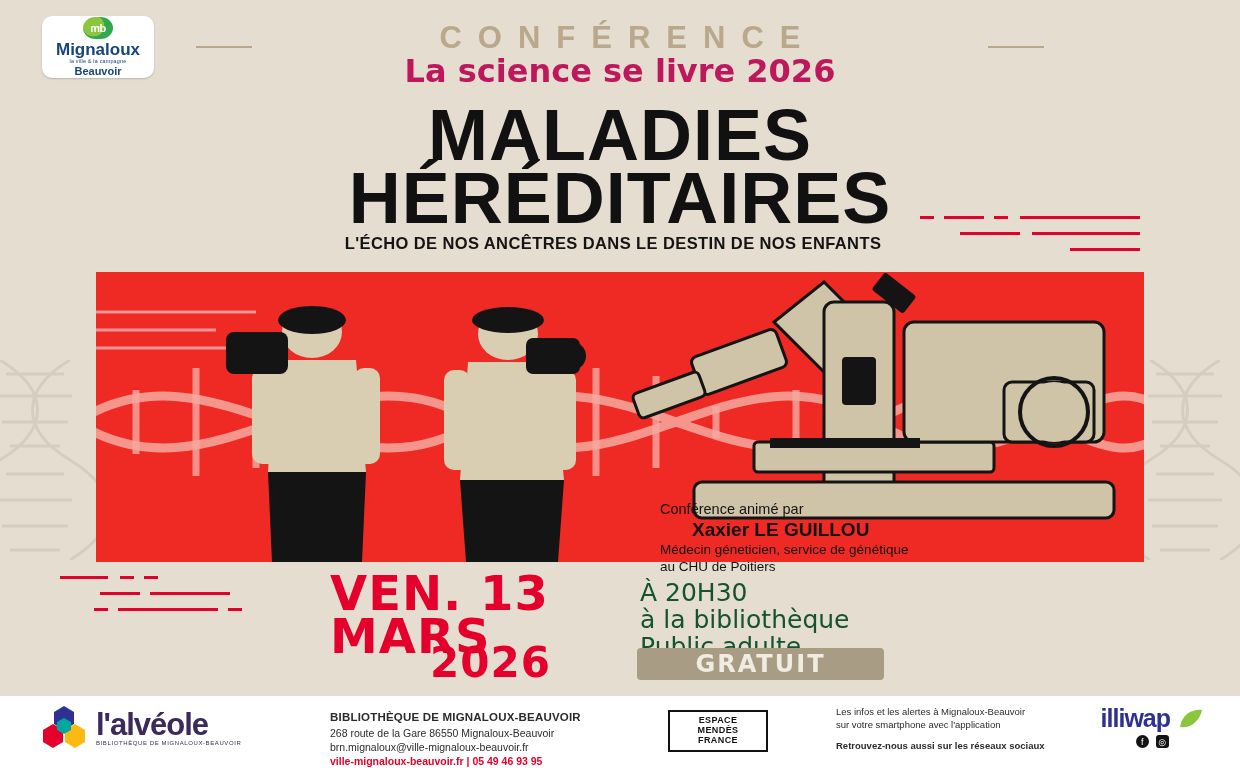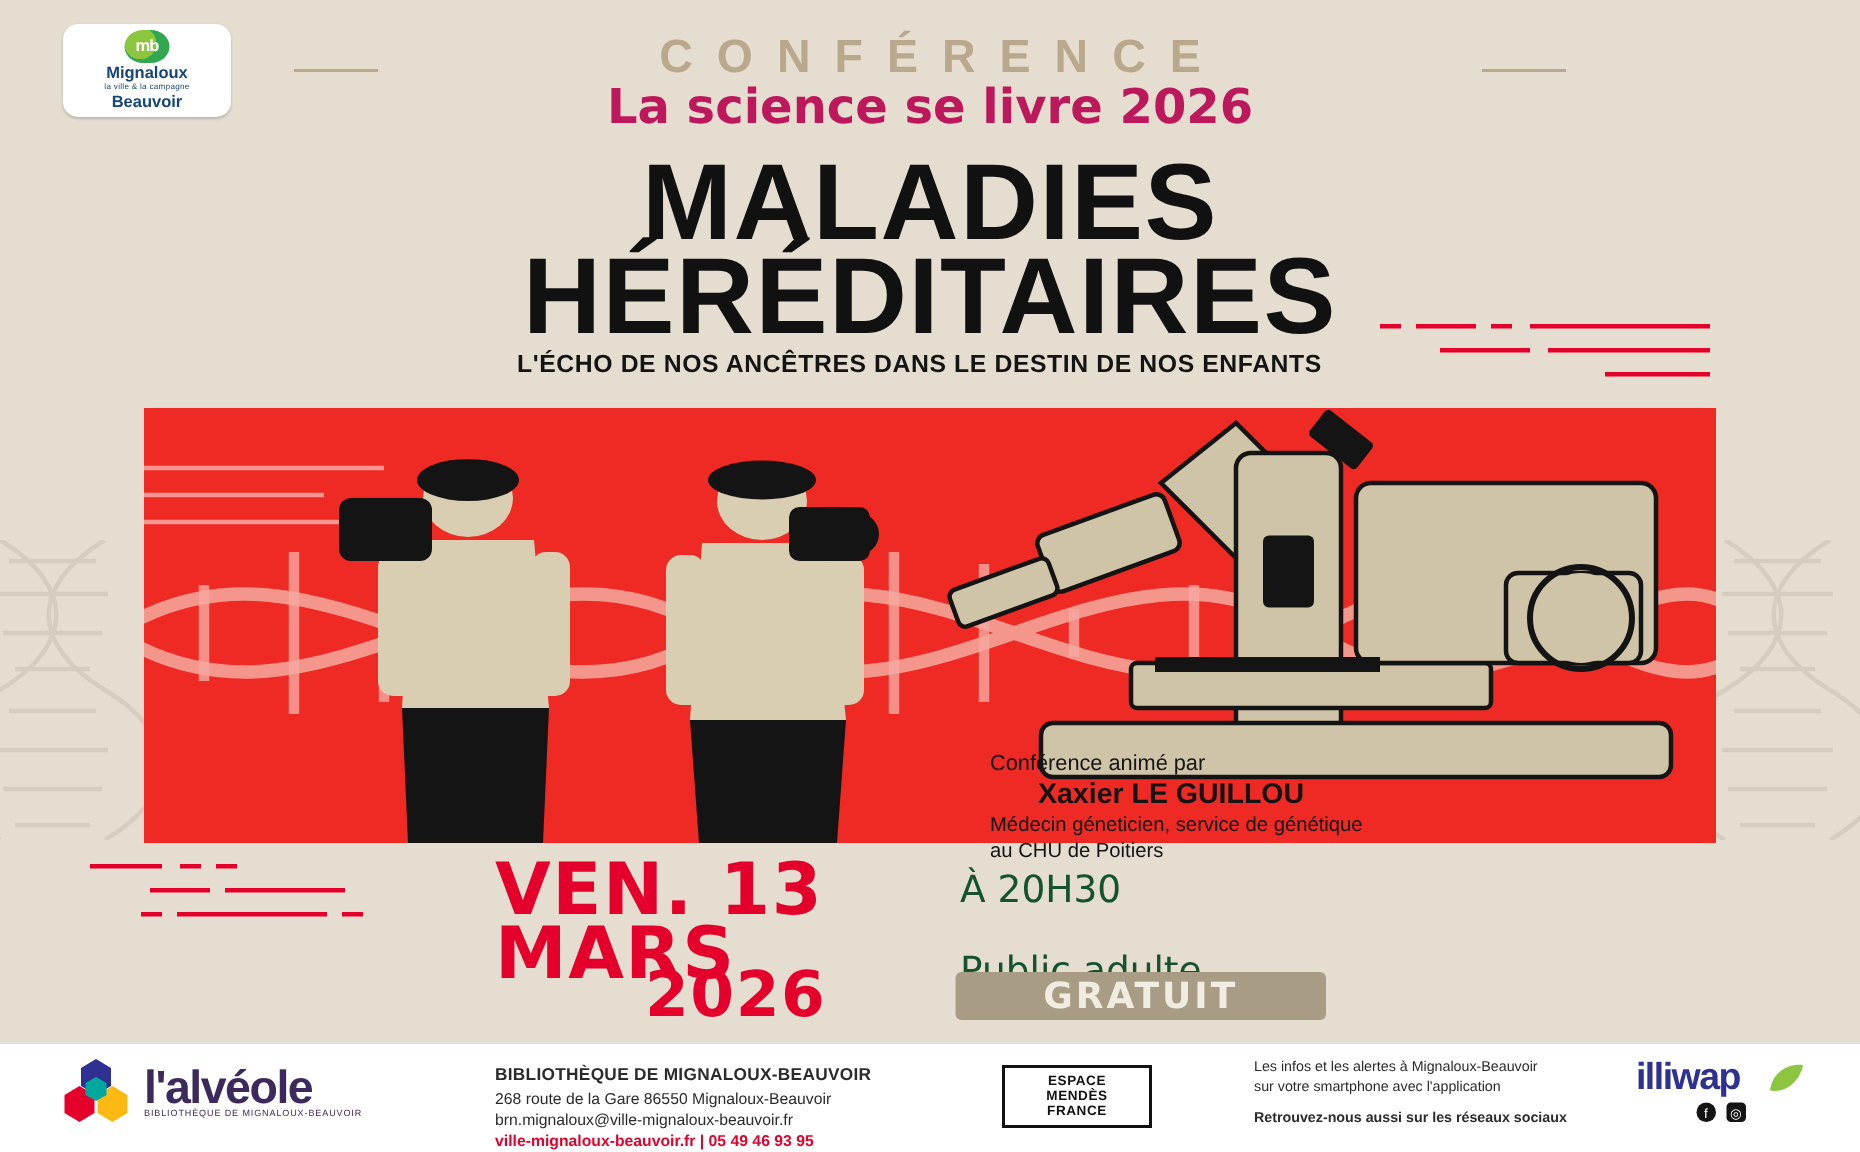--- a/index.html
+++ b/index.html
@@ -20,21 +20,21 @@
   }
   .logo-mark{
     width:30px;height:22px;border-radius:50%/60%;
     background:radial-gradient(circle at 35% 40%,#8cc63f 0 45%,#2fa84f 46% 100%);
     position:relative;margin-bottom:2px;
   }
   .logo-mark:after{
     content:"mb";position:absolute;inset:0;display:flex;align-items:center;justify-content:center;
     font-size:11px;font-weight:bold;color:#fff;letter-spacing:-.5px;
   }
-  .logo-t1{font-size:11px;font-weight:bold;color:#15457a;line-height:1;}
+  .logo-t1{font-size:17px;font-weight:bold;color:#15457a;line-height:1;}
   .logo-t2{font-size:5.4px;color:#15457a;line-height:1.3;letter-spacing:.2px;}
   .logo-t3{font-size:11px;font-weight:bold;color:#15457a;line-height:1.1;}
 
   
   .conf-word{
     position:absolute;left:0;right:0;top:20px;text-align:center;
     font-size:31px;font-weight:bold;letter-spacing:16px;
     color:#b9a88c;text-indent:16px;
   }
   .conf-rule-l,.conf-rule-r{
@@ -273,20 +273,21 @@
     <div class="c2">Xaxier LE GUILLOU</div>
     <div class="c3">Médecin géneticien, service de génétique</div>
     <div class="c4">au CHU de Poitiers</div>
   </div>
 
   <div class="date-l1">VEN. 13</div>
   <div class="date-l2">MARS</div>
   <div class="date-l3">2026</div>
 
   <div class="info-l1">À 20H30</div>
+  <div class="info-l2">à la bibliothèque</div>
   <div class="info-l3">Public adulte</div>
   <div class="free-badge">GRATUIT</div>
 
   <div class="footer">
 
     <div class="alveole">
       <svg class="alv-mark" viewBox="0 0 48 46">
         <polygon points="24,2 34,8 34,20 24,26 14,20 14,8" fill="#2e3192"></polygon>
         <polygon points="13,20 23,26 23,38 13,44 3,38 3,26" fill="#e4002b"></polygon>
         <polygon points="35,20 45,26 45,38 35,44 25,38 25,26" fill="#fdb913"></polygon>
@@ -311,21 +312,21 @@
       <span>FRANCE</span>
     </div>
 
     <div class="infos">
       <div class="i1">Les infos et les alertes à Mignaloux-Beauvoir</div>
       <div class="i2">sur votre smartphone avec l'application</div>
       <div class="i3">Retrouvez-nous aussi sur les réseaux sociaux</div>
     </div>
 
     <div class="illiwap">
-      <div style="display:flex;align-items:center;justify-content:center;gap:18px;">
+      <div style="display:flex;align-items:center;justify-content:center;gap:8px;">
         <div class="illi-text">illiwap</div>
         <svg width="26" height="24" viewBox="0 0 26 24">
           <path d="M2,20 C4,6 16,2 24,3 C22,14 12,22 2,20 Z" fill="#8cc63f"></path>
         </svg>
       </div>
       <div class="socials">
         <div class="soc circle">f</div>
         <div class="soc">◎</div>
       </div>
     </div>

